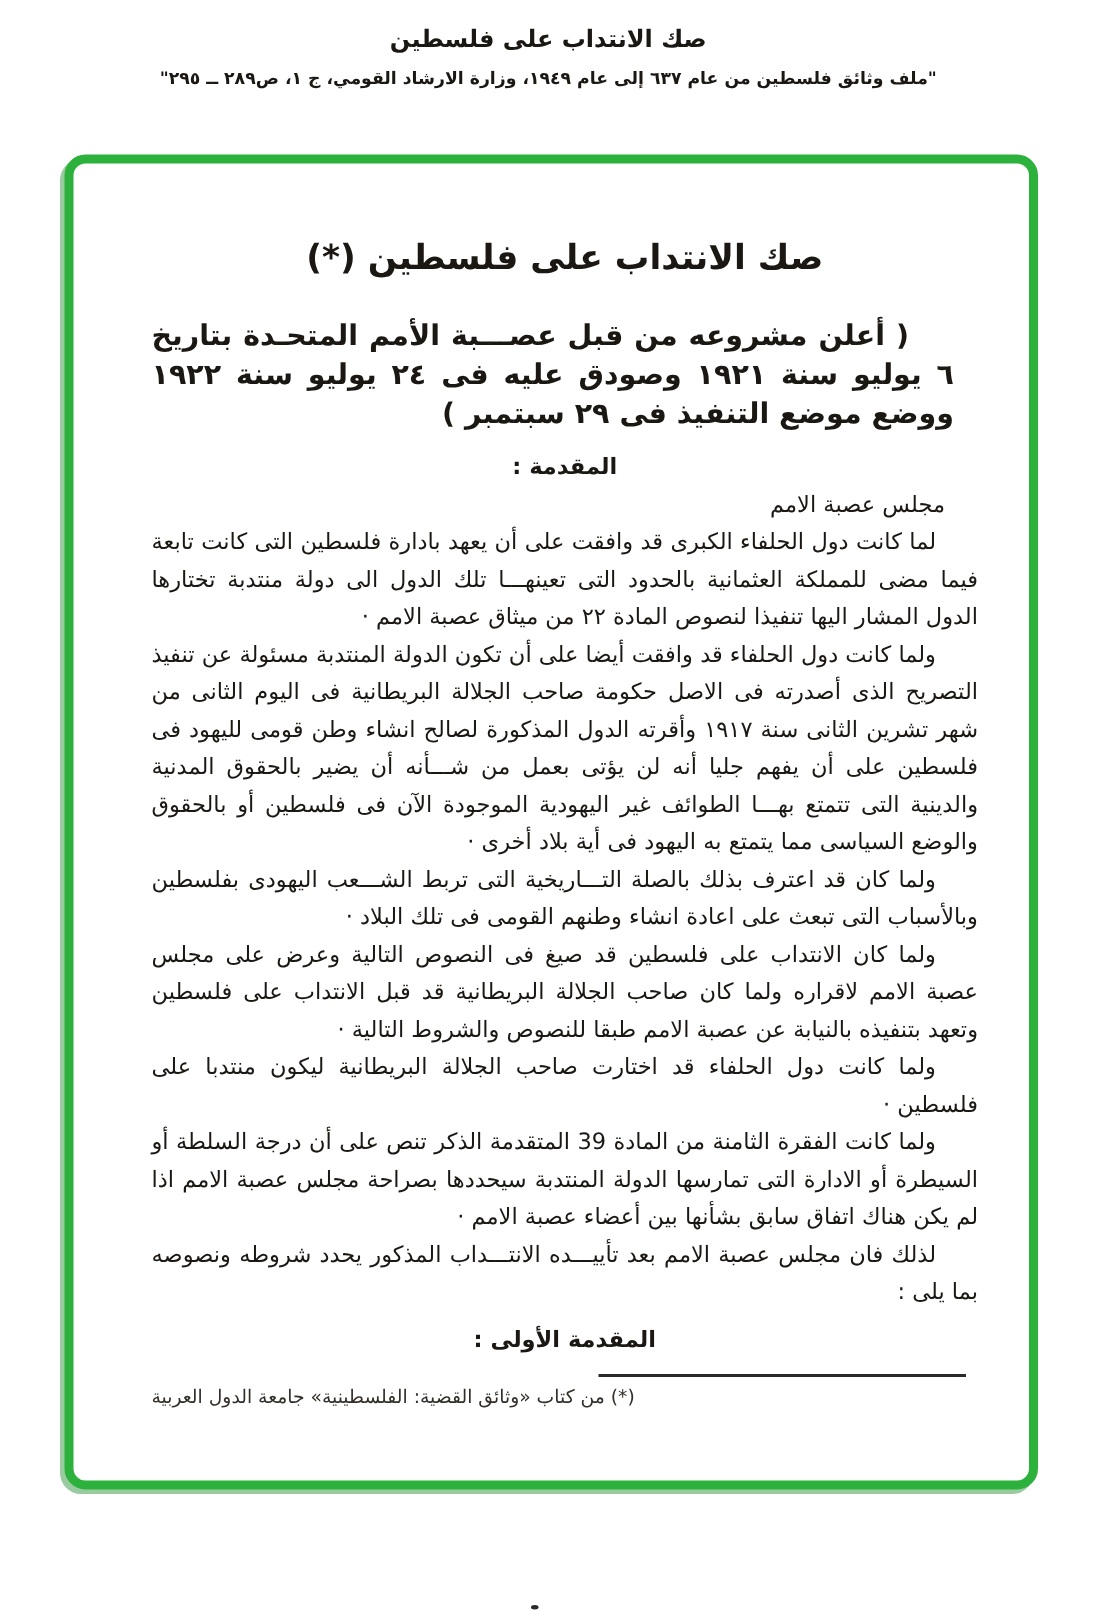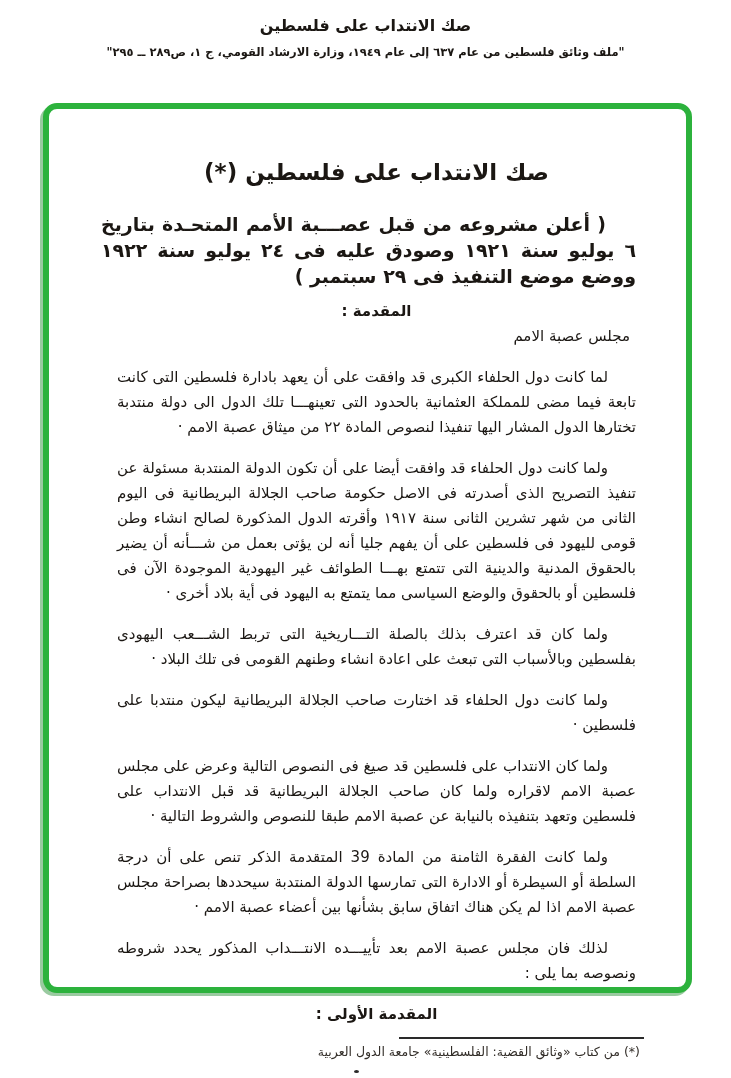--- a/index.html
+++ b/index.html
@@ -59,37 +59,37 @@
   }
   .article-heading { margin-top: 7px; }
 
   .salutation {
     margin: 0;
     font-size: 15px; line-height: 25px;
     text-indent: 22px;
   }
 
   .para {
-    margin: 16px;
+    margin: 0;
     font-size: 15px; line-height: 25px;
     text-align: justify;
     text-indent: 28px;
   }
 
   .footnote-rule {
     width: 245px; height: 0;
     border-top: 2px solid #2a2a2a;
     margin: 10px 8px 0 0;
   }
   .footnote {
     margin: 3px 0 0 0;
     padding-right: 12px;
     font-size: 12.5px;
     color: #332e29;
-    text-align: right;
+    text-align: left;
     line-height: 20px;
   }
 
   .page-bottom-mark {
     position: absolute; left: 354px; top: 1070px;
     width: 5px; height: 3px;
     background: #2a2a2a; border-radius: 50%;
   }
 </style>
 </head>
@@ -107,22 +107,22 @@
 
     <p class="subtitle">( أعلن مشروعه من قبل عصـــبة الأمم المتحـدة بتاريخ ٦ يوليو سنة ١٩٢١ وصودق عليه فى ٢٤ يوليو سنة ١٩٢٢ ووضع موضع التنفيذ فى ٢٩ سبتمبر )</p>
 
     <h2 class="heading">المقدمة :</h2>
 
     <p class="salutation">مجلس عصبة الامم</p>
 
     <p class="para">لما كانت دول الحلفاء الكبرى قد وافقت على أن يعهد بادارة فلسطين التى كانت تابعة فيما مضى للمملكة العثمانية بالحدود التى تعينهـــا تلك الدول الى دولة منتدبة تختارها الدول المشار اليها تنفيذا لنصوص المادة ٢٢ من ميثاق عصبة الامم ·</p>
     <p class="para">ولما كانت دول الحلفاء قد وافقت أيضا على أن تكون الدولة المنتدبة مسئولة عن تنفيذ التصريح الذى أصدرته فى الاصل حكومة صاحب الجلالة البريطانية فى اليوم الثانى من شهر تشرين الثانى سنة ١٩١٧ وأقرته الدول المذكورة لصالح انشاء وطن قومى لليهود فى فلسطين على أن يفهم جليا أنه لن يؤتى بعمل من شـــأنه أن يضير بالحقوق المدنية والدينية التى تتمتع بهـــا الطوائف غير اليهودية الموجودة الآن فى فلسطين أو بالحقوق والوضع السياسى مما يتمتع به اليهود فى أية بلاد أخرى ·</p>
     <p class="para">ولما كان قد اعترف بذلك بالصلة التـــاريخية التى تربط الشـــعب اليهودى بفلسطين وبالأسباب التى تبعث على اعادة انشاء وطنهم القومى فى تلك البلاد ·</p>
+    <p class="para">ولما كان الانتداب على فلسطين قد صيغ فى النصوص التالية وعرض على مجلس عصبة الامم لاقراره ولما كان صاحب الجلالة البريطانية قد قبل الانتداب على فلسطين وتعهد بتنفيذه بالنيابة عن عصبة الامم طبقا للنصوص والشروط التالية ·</p>
     <p class="para">ولما كانت دول الحلفاء قد اختارت صاحب الجلالة البريطانية ليكون منتدبا على فلسطين ·</p>
-    <p class="para">ولما كان الانتداب على فلسطين قد صيغ فى النصوص التالية وعرض على مجلس عصبة الامم لاقراره ولما كان صاحب الجلالة البريطانية قد قبل الانتداب على فلسطين وتعهد بتنفيذه بالنيابة عن عصبة الامم طبقا للنصوص والشروط التالية ·</p>
     <p class="para">ولما كانت الفقرة الثامنة من المادة 39 المتقدمة الذكر تنص على أن درجة السلطة أو السيطرة أو الادارة التى تمارسها الدولة المنتدبة سيحددها بصراحة مجلس عصبة الامم اذا لم يكن هناك اتفاق سابق بشأنها بين أعضاء عصبة الامم ·</p>
     <p class="para">لذلك فان مجلس عصبة الامم بعد تأييـــده الانتـــداب المذكور يحدد شروطه ونصوصه بما يلى :</p>
 
     <h2 class="heading article-heading">المقدمة الأولى :</h2>
 
 
     <div class="footnote-rule"></div>
     <p class="footnote">(*) من كتاب «وثائق القضية: الفلسطينية» جامعة الدول العربية</p>
 
   </div>

